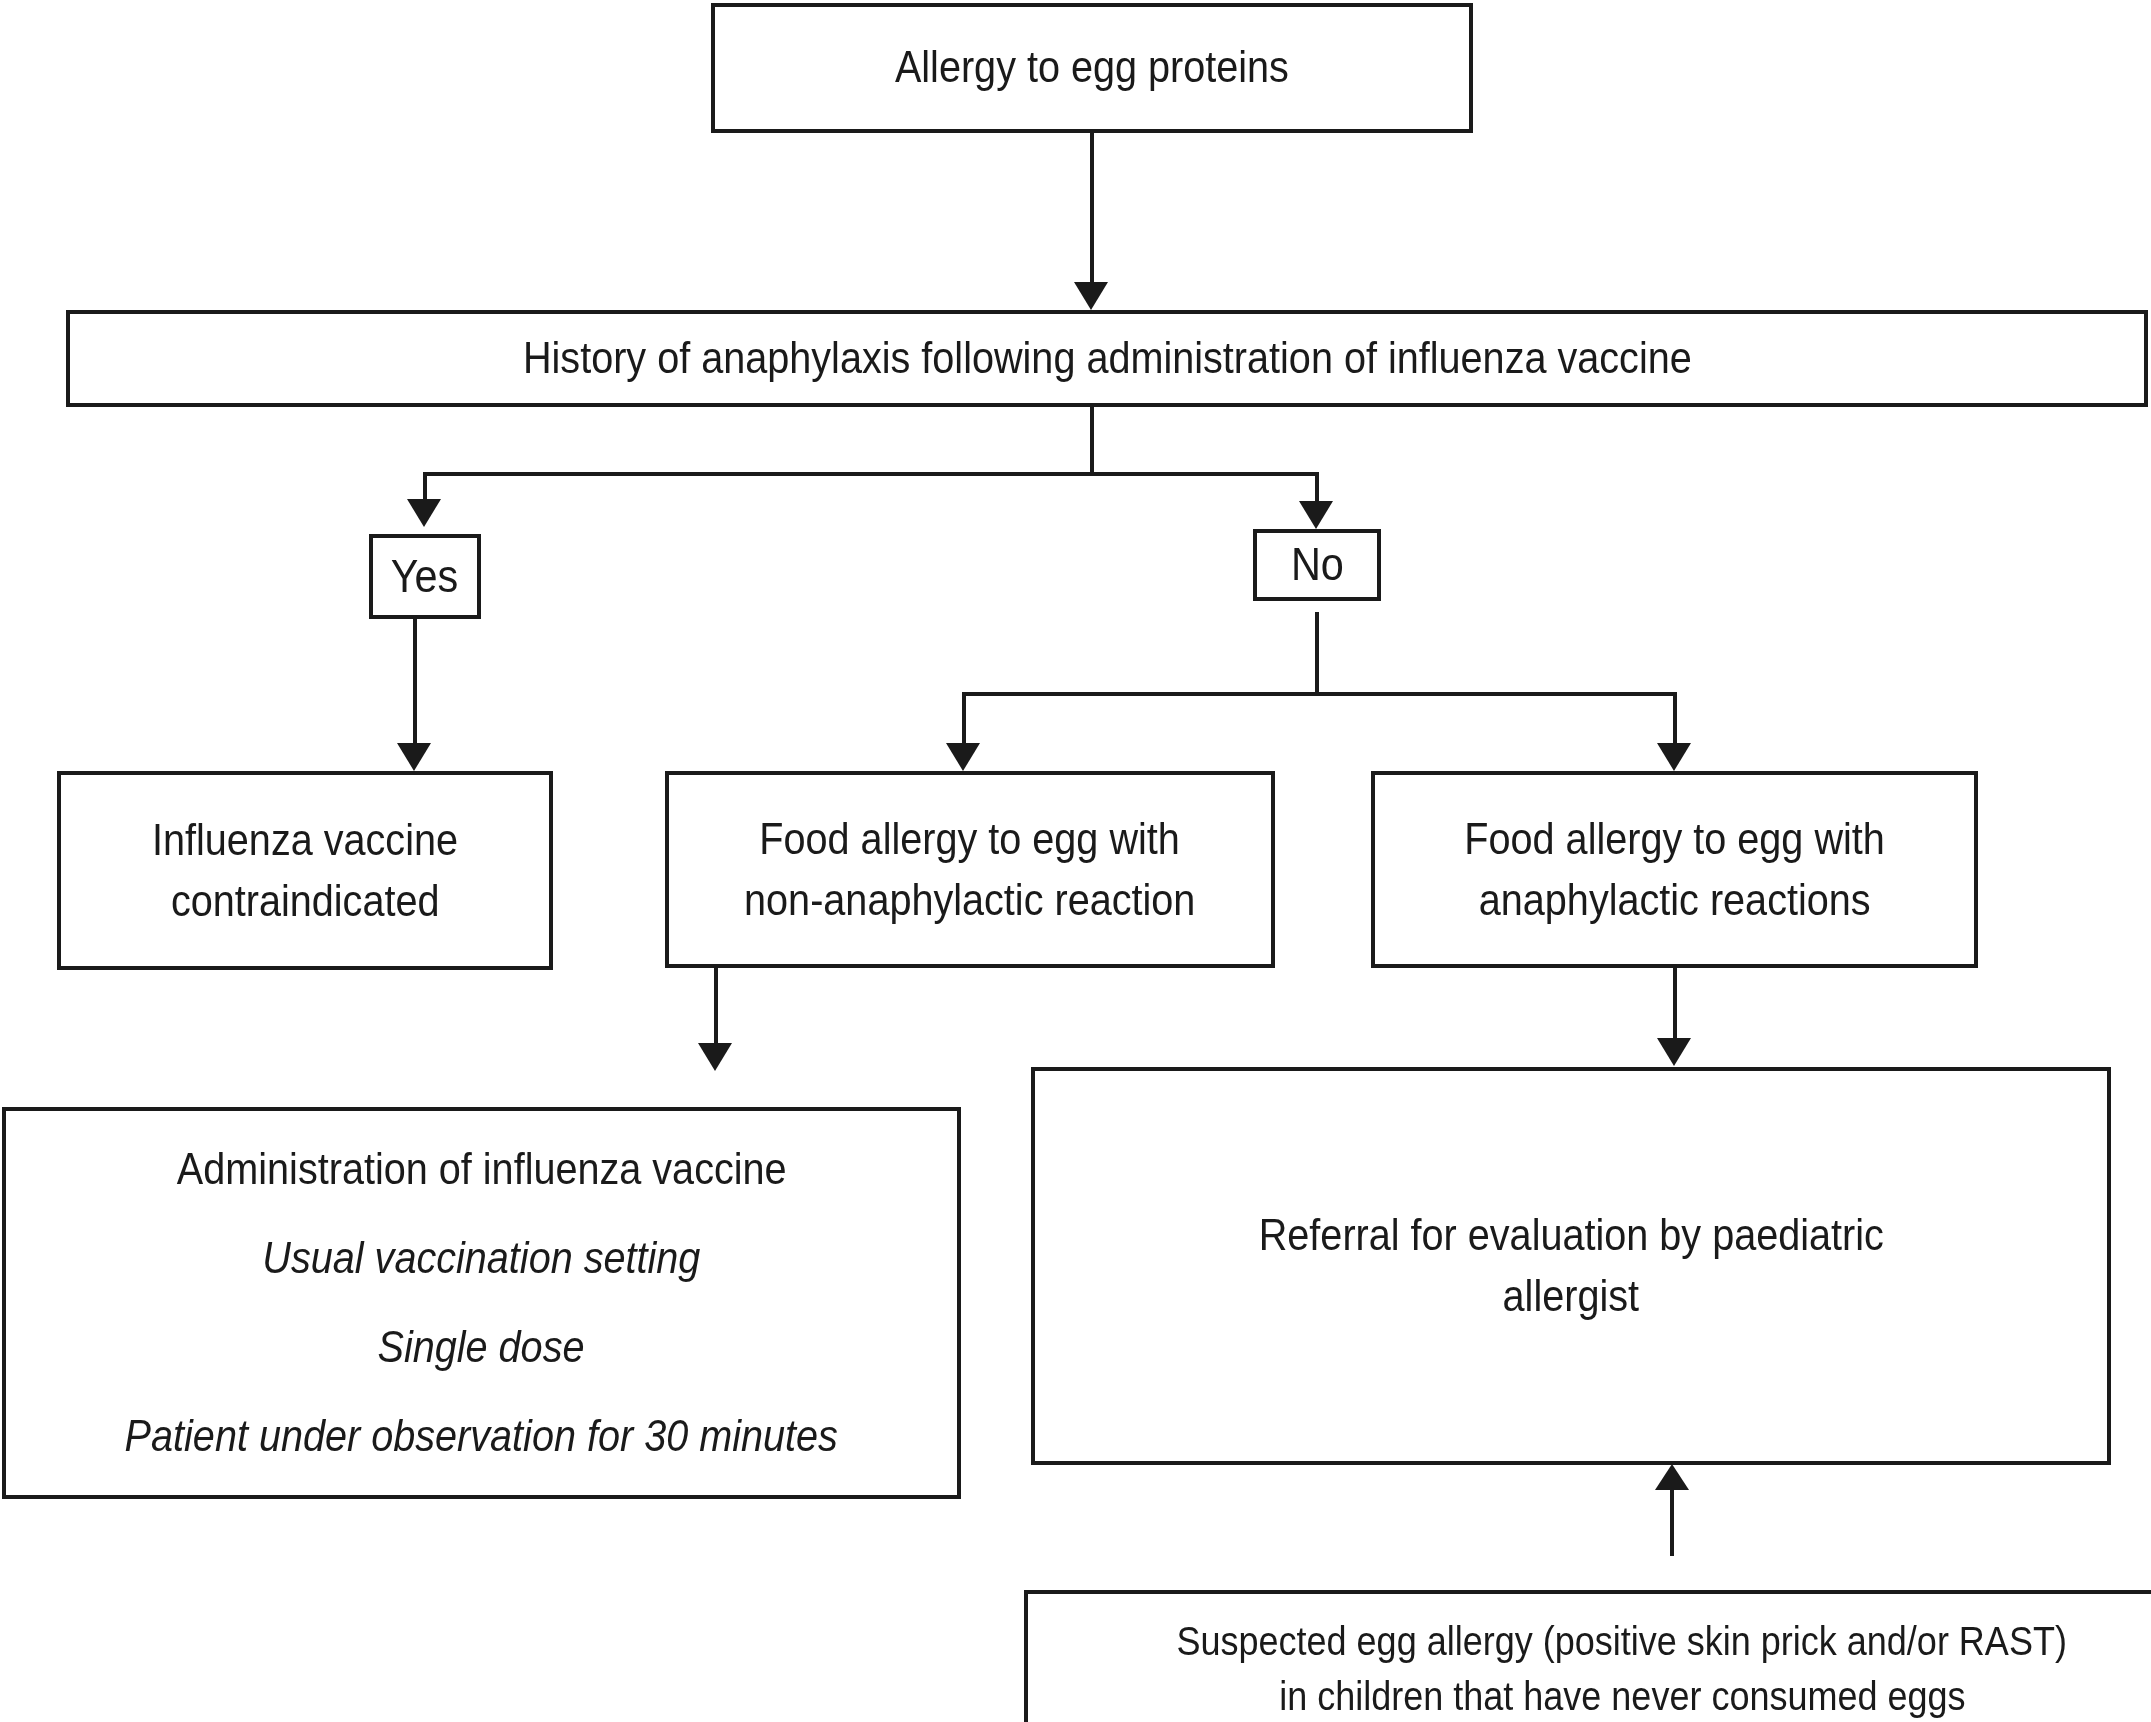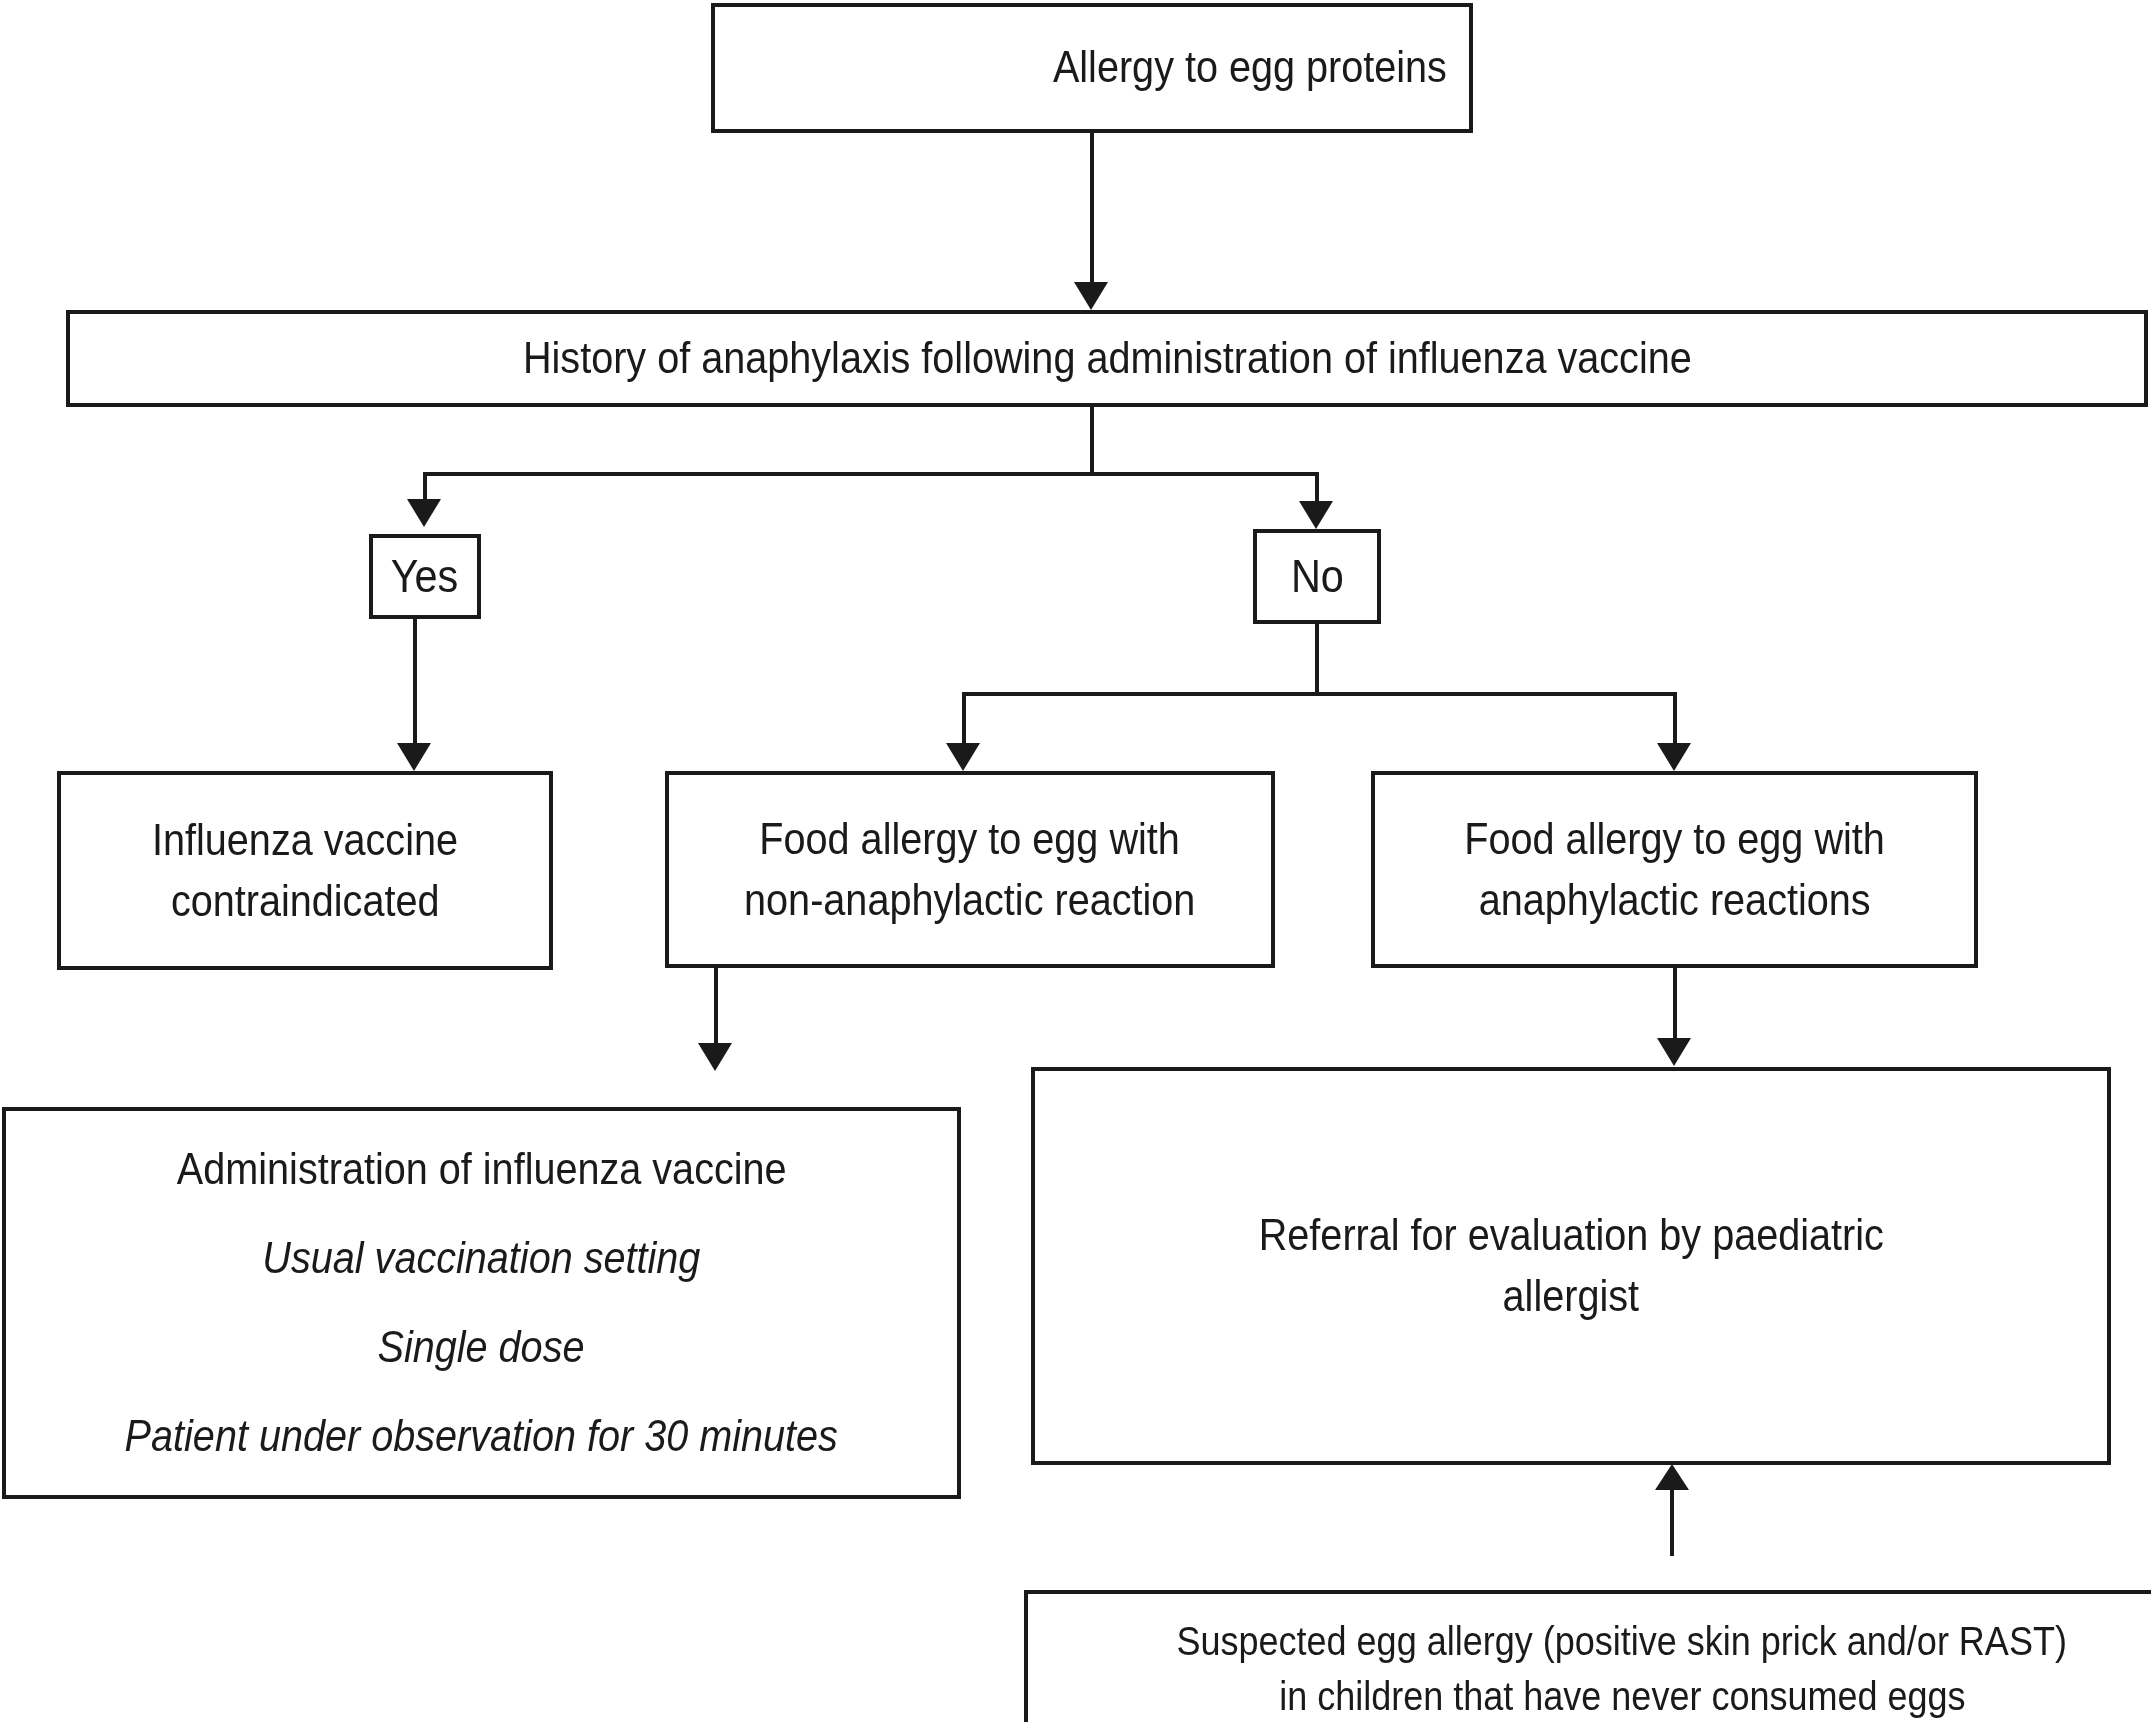--- a/index.html
+++ b/index.html
@@ -44,24 +44,24 @@
   }
   .arrow-up {
     position: absolute;
     width: 0; height: 0;
     border-left: 17.6px solid transparent;
     border-right: 17.6px solid transparent;
     border-bottom: 26px solid #1a1a1a;
   }
 
   
-  #n-allergy      { left: 711px;  top: 2.6px;    width: 762px;  height: 130px; align-items: flex-end; }
+  #n-allergy      { left: 711px;  top: 2.6px;    width: 762px;  height: 130px; }
   #n-history      { left: 66px;   top: 310px;  width: 2082px; height: 97px; }
   #n-yes          { left: 369px;  top: 527px;  width: 112px;  height: 85px;  font-size: 46px; margin-top: 7px; }
-  #n-no           { left: 1253px; top: 529px;  width: 128px;  height: 95px;  font-size: 46px; }
+  #n-no           { left: 1253px; top: 529px;  width: 128px;  height: 72px;  font-size: 46px; }
   #n-contra       { left: 57px;   top: 771px;  width: 496px;  height: 199px; text-align: center; }
   #n-nonana       { left: 665px;  top: 771px;  width: 610px;  height: 197px; }
   #n-ana          { left: 1371px; top: 771px;  width: 607px;  height: 197px; }
   #n-admin        { left: 1.8px;    top: 1071px; width: 959px; height: 392px; justify-content: space-evenly; margin-top: 36px; }
   #n-referral     { left: 1031px; top: 1067px; width: 1080px; height: 398px; }
   #n-suspected    { left: 1024px; top: 1554px; width: 1196px; height: 158px; font-size: 40px; margin-top: 36px; }
 </style>
 </head>
 <body>
 

